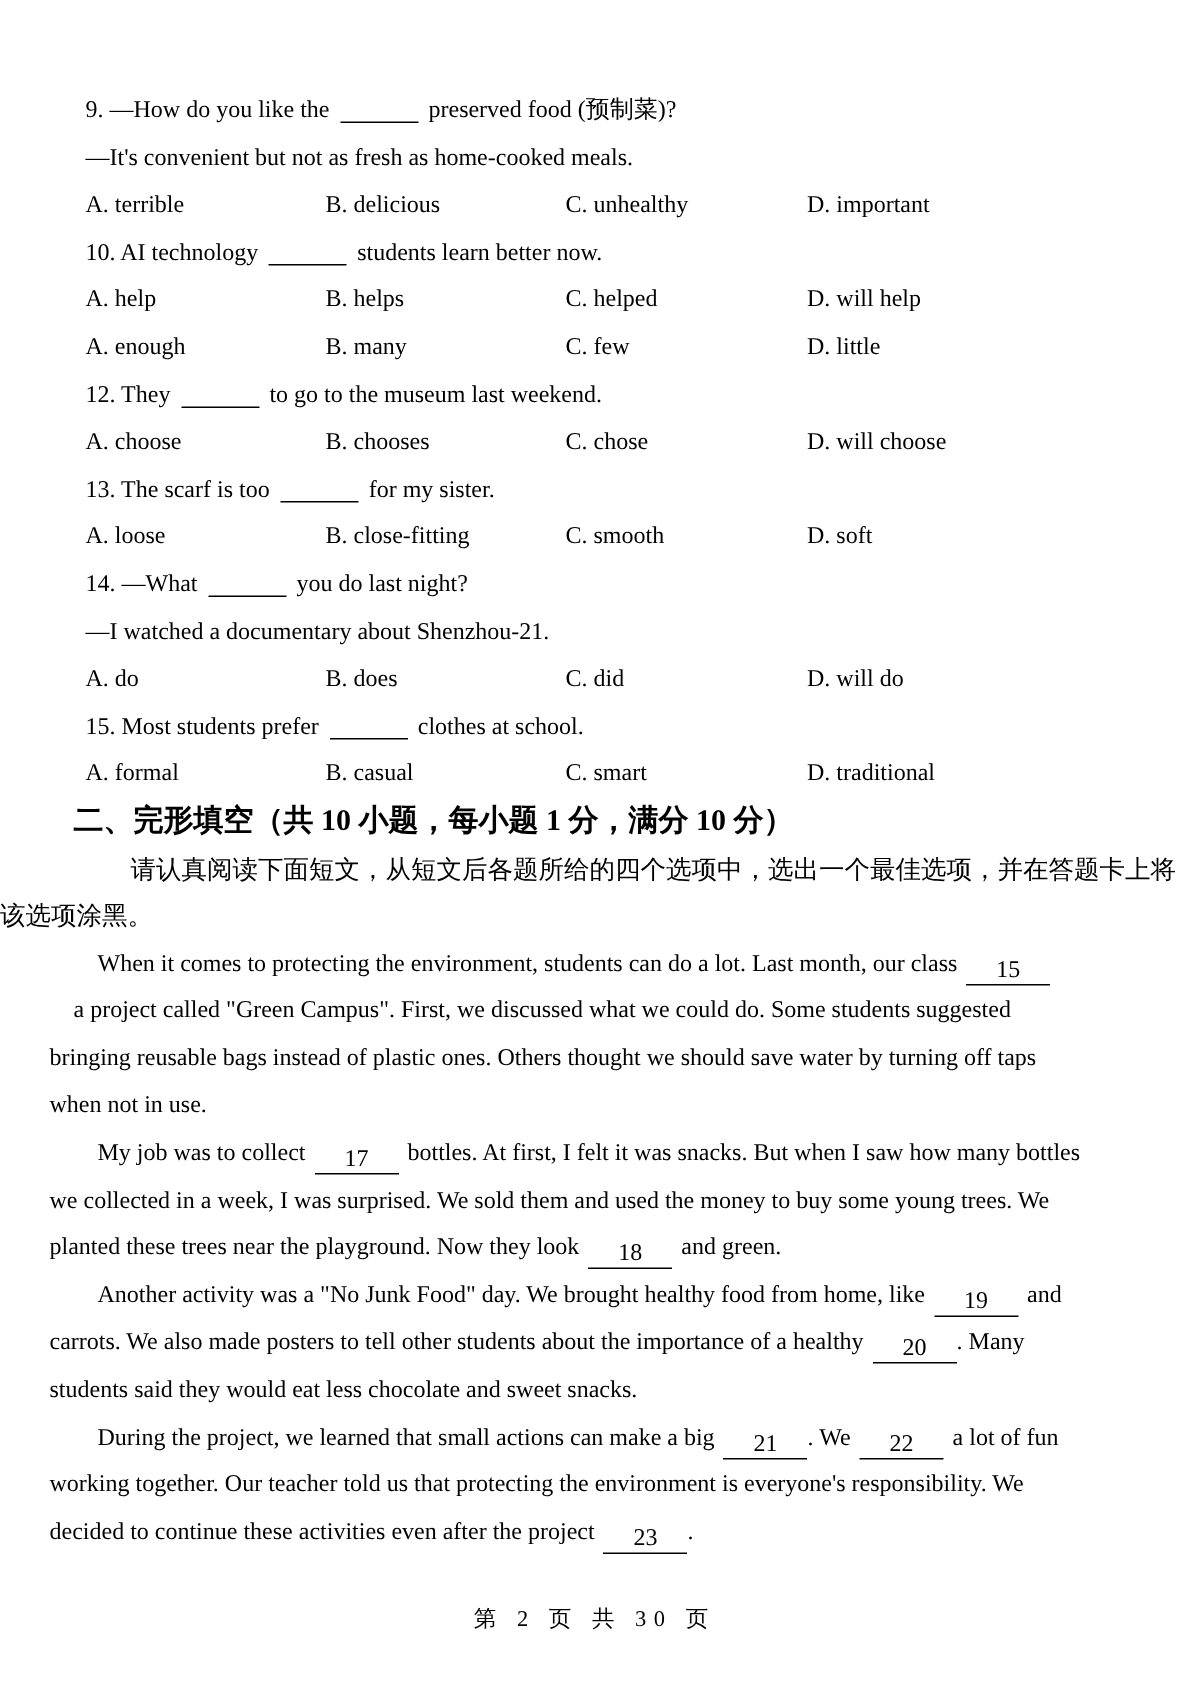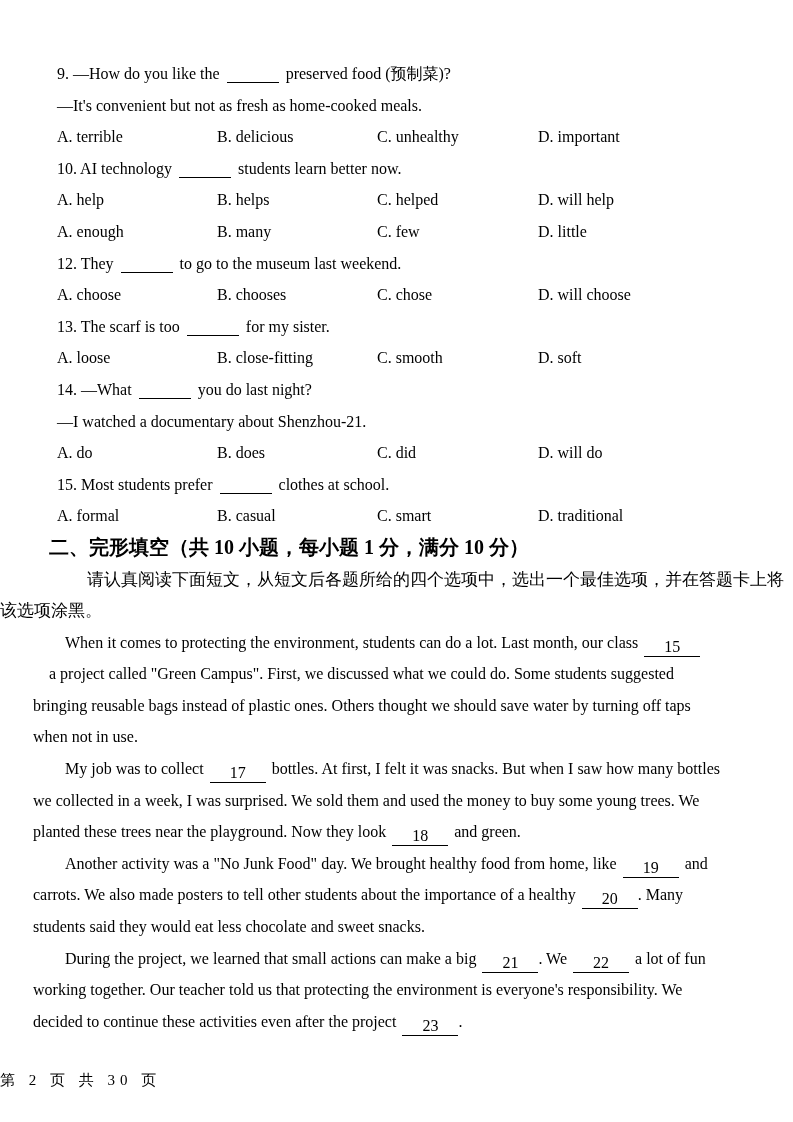--- a/index.html
+++ b/index.html
@@ -52,20 +52,21 @@
   .instr { font-size: 17px; }
   .instr .line1 { margin-left: 87px; line-height: 31.6px; white-space: nowrap; }
   .instr .line2 { line-height: 31.6px; white-space: nowrap; }
   .passage .pline { margin-left: 33px; line-height: 31.6px; white-space: nowrap; }
   .passage .pline.indent2 { padding-left: 32px; }
   .passage .pline.indent1 { padding-left: 16px; }
   .page-footer {
     position: absolute;
     left: 0; right: 0;
     top: 1068px;
+    text-align: center;
     font-size: 15px;
     letter-spacing: 5px;
     line-height: 24px;
   }
 </style>
 </head>
 <body>
 
 <div class="page">
 

